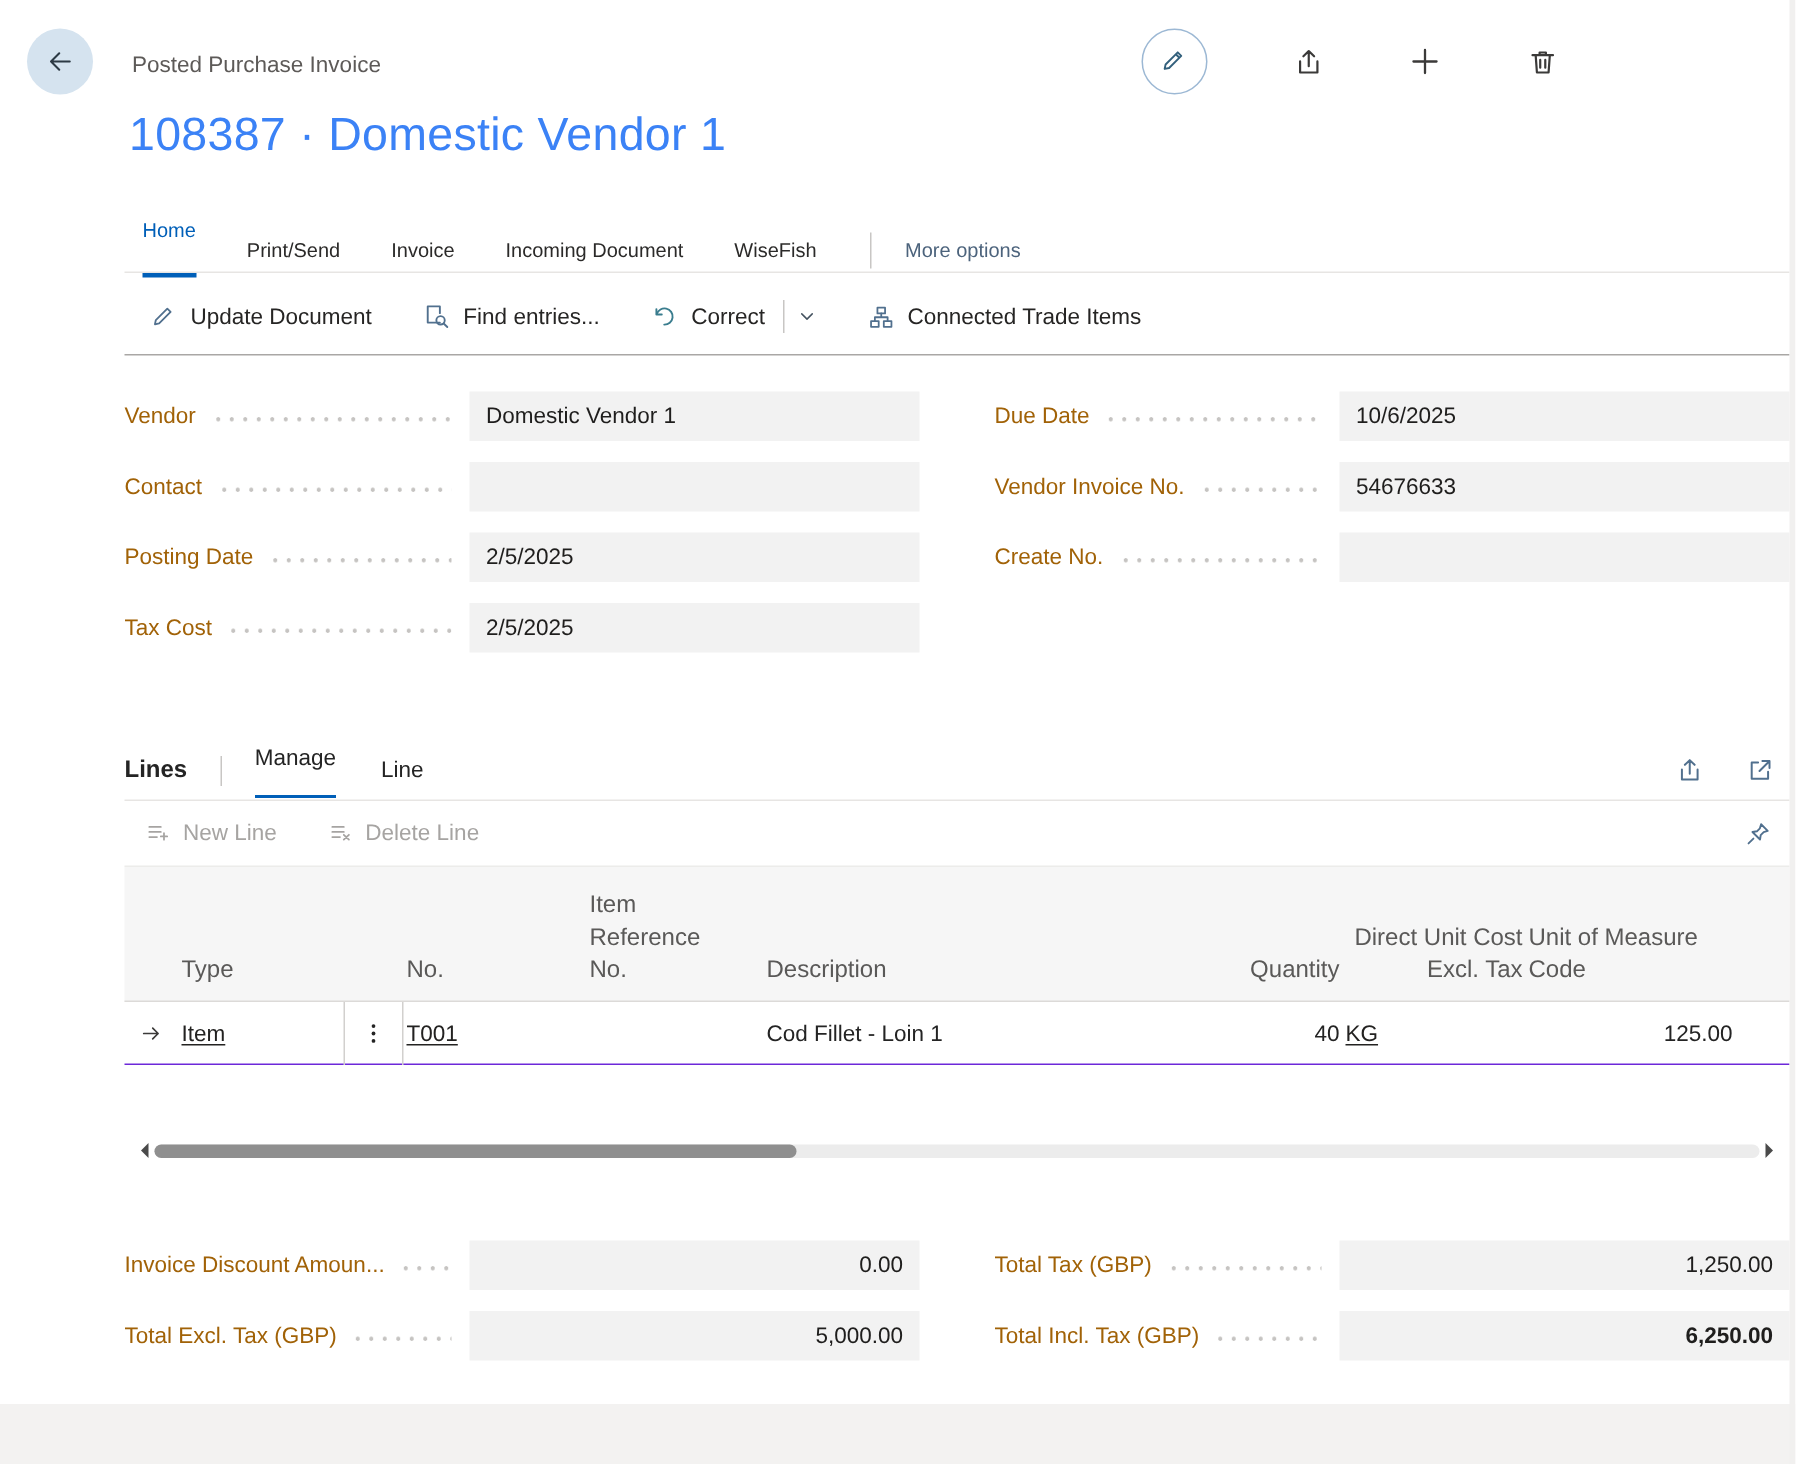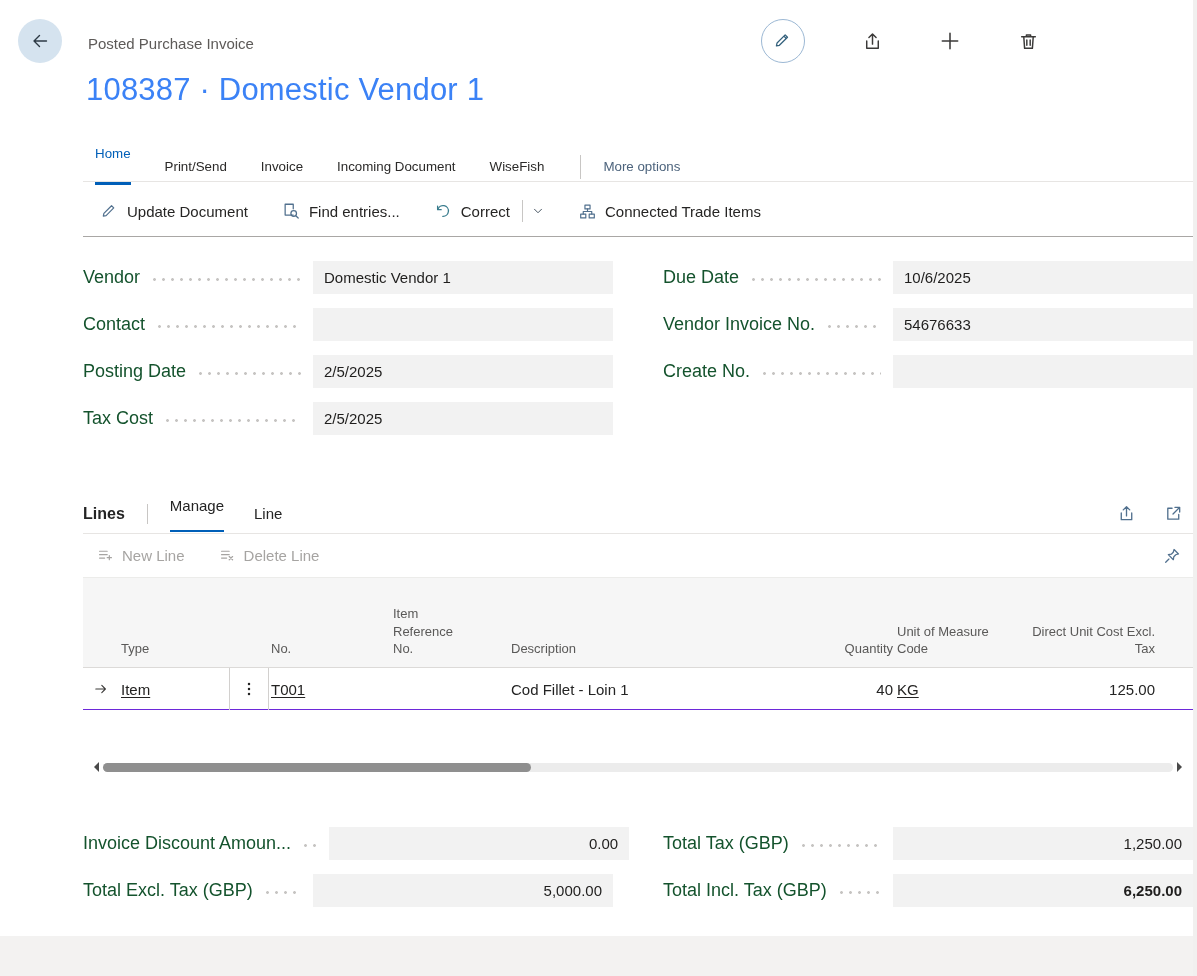--- a/index.html
+++ b/index.html
@@ -34,21 +34,21 @@
   .action .aic{color:#51708e}
   .action .aic.teal{color:#3a7d8e}
   .split-sep{width:1px;height:22px;background:#c8c6c4;margin:0 8px 0 -22px}
   .chev{color:#44525f;margin-right:34px;display:flex;align-items:center}
   .divider-2{position:absolute;left:83px;right:4px;top:236px;border-top:1px solid #a9a7a5}
 
   
   .fields{position:absolute;left:83px;top:261px;width:1110px;display:flex;gap:50px}
   .fcol{width:530px}
   .frow{display:flex;align-items:center;height:33px;margin-bottom:14px}
-  .flabel{font-size:18px;color:#14532d;white-space:nowrap}
+  .flabel{font-size:15px;color:#a16207;white-space:nowrap}
   .leader{flex:1;height:3px;margin:4px 12px 0 10px;min-width:16px;background-image:radial-gradient(circle,#c6c4c2 1.2px,transparent 1.6px);background-size:9px 3px;background-repeat:repeat-x;background-position:left center}
   .fbox{width:300px;height:33px;background:var(--field-bg,#f2f2f2);display:flex;align-items:center;padding:0 11px;font-size:15px;color:#1f1e1d;flex:none}
   .fbox.num{justify-content:flex-end}
   .fbox.bold{font-weight:bold}
 
   
   .lines{position:absolute;left:83px;top:494px;width:1110px}
   .lines-head{display:flex;align-items:center;height:40px;border-bottom:1px solid #e7e5e3}
   .lines-title{font-size:16px;font-weight:bold;color:#242424;margin-right:22px}
   .lines-head .vsep{width:1px;height:20px;background:#c8c6c4;margin-right:22px}
@@ -56,21 +56,21 @@
   .lmenu-item.active{border-bottom:2px solid var(--accent,#005fb8);padding-bottom:16px}
   .lines-head-icons{margin-left:auto;display:flex;gap:28px;color:#51708e;padding-right:10px}
 
   .lines-toolbar{display:flex;align-items:center;height:44px;border-bottom:1px solid #ececea}
   .tb-btn{display:flex;align-items:center;gap:8px;font-size:15px;color:var(--disabled,#a19f9d);margin-left:14px;cursor:default}
   .tb-btn + .tb-btn{margin-left:34px}
   .pin-btn{margin-left:auto;color:#51708e;padding-right:12px}
 
   .lines-grid{display:grid;grid-template-columns:36px 110px 40px 122px 118px 1fr 110px 122px 140px;padding-right:36px}
   .thead{background:#f6f6f6;align-items:end;min-height:90px;border-bottom:1px solid #dcdad8}
-  .th{font-size:13px;color:#5a5958;padding:0 2px 9px;line-height:1.35}
+  .th{font-size:16px;color:#5a5958;padding:0 2px 9px;line-height:1.35}
   .th.narrow{max-width:72px}
   .th.r{text-align:right}
   .trow{align-items:center;height:42px;border-bottom:1px solid #6d28d9;font-size:15px}
   .cell{padding:0 2px;white-space:nowrap;overflow:hidden;text-overflow:ellipsis}
   .cell.r{text-align:right}
   .cell.link{text-decoration:underline;text-underline-offset:2px;color:#232221}
   .arrow-cell{display:flex;justify-content:center;color:#3b3a39}
   .menu-cell{display:flex;align-items:center;justify-content:center;height:42px;border-left:1px solid #d2d0ce;border-right:1px solid #d2d0ce;color:#242424}
 
   .hscroll{display:flex;align-items:center;margin-top:50px;height:14px;padding:0 6px}
@@ -285,22 +285,22 @@
     </div>
 
     <div class="lines-grid thead">
       <div class="th"></div>
       <div class="th">Type</div>
       <div class="th"></div>
       <div class="th">No.</div>
       <div class="th narrow">Item Reference No.</div>
       <div class="th">Description</div>
       <div class="th r">Quantity</div>
+      <div class="th r">Direct Unit Cost Excl. Tax</div>
       <div class="th">Unit of Measure Code</div>
-      <div class="th r">Direct Unit Cost Excl. Tax</div>
     </div>
 
     <div class="lines-grid trow">
       <div class="cell arrow-cell">
         <svg width="16" height="16" viewBox="0 0 20 20">
             <path class="ic" d="M3.5 10h12M11 5.5 15.5 10 11 14.5"></path>
           </svg>
       </div>
       <div class="cell link">Item</div>
       <div class="menu-cell">

